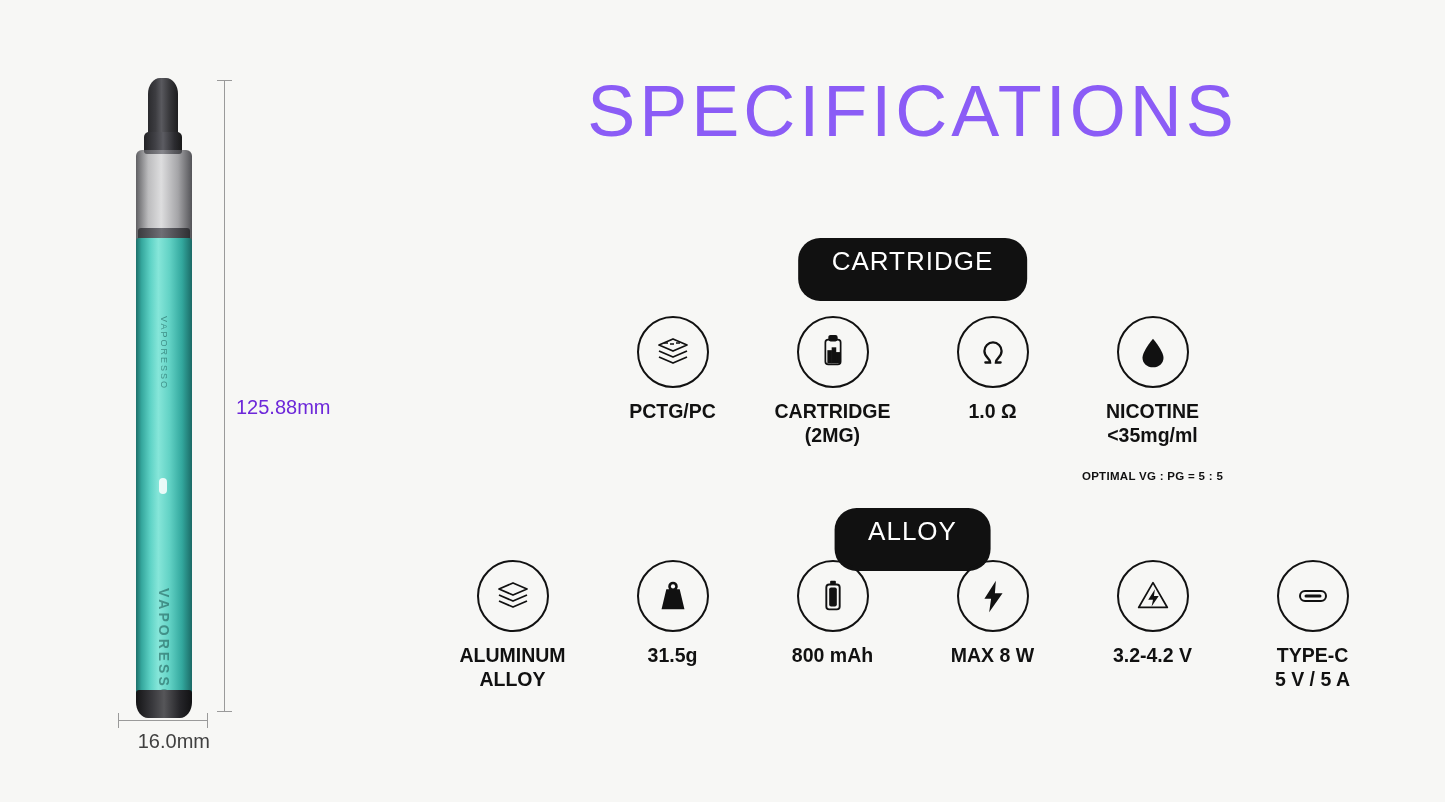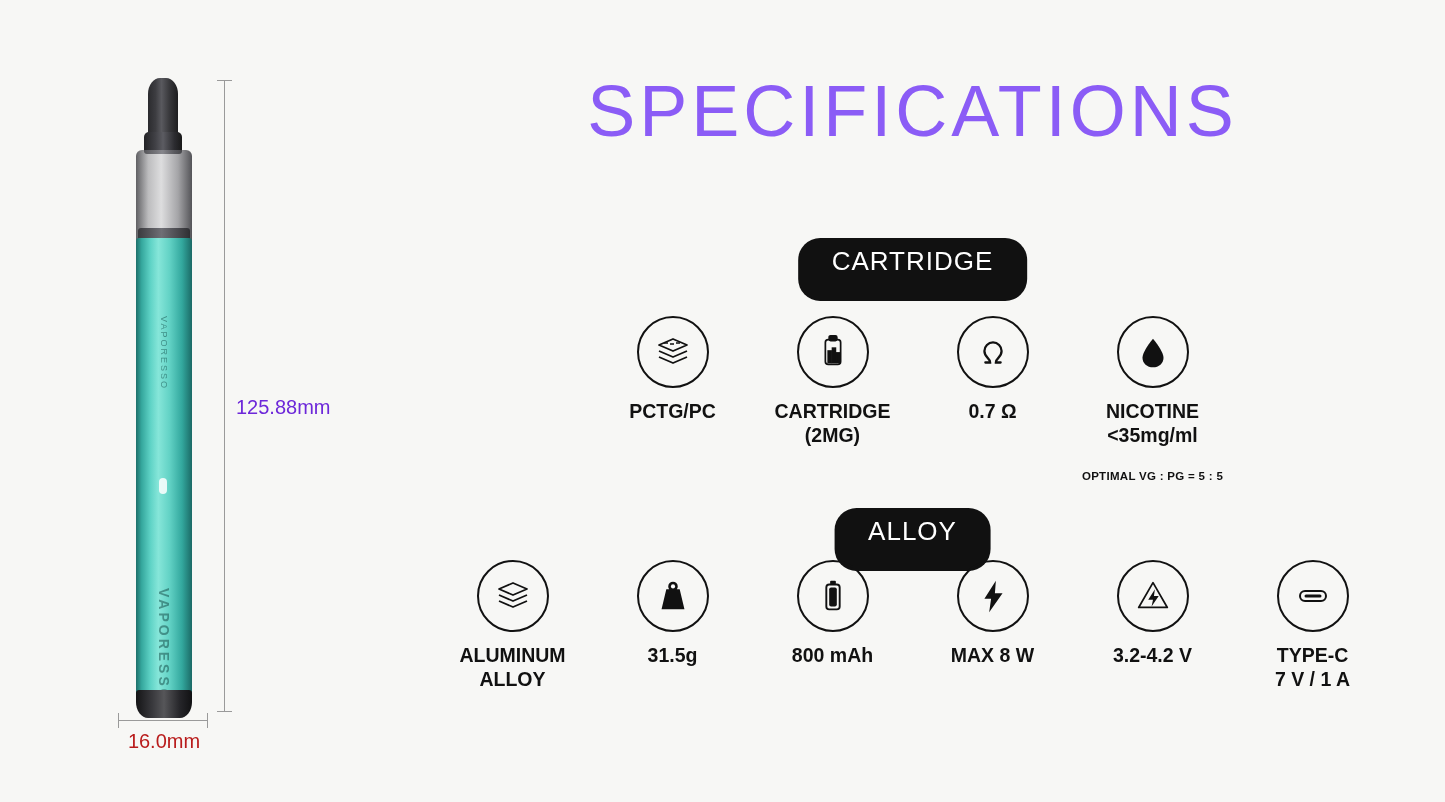--- a/index.html
+++ b/index.html
@@ -177,23 +177,23 @@
     height: 15px;
     background: #9a9a9a;
   }
   .dim-h::before { left: 0; }
   .dim-h::after { left: 89px; }
   .dim-h-label {
     position: absolute;
     left: 118px;
     top: 730px;
     width: 92px;
-    text-align: center;
+    text-align: right;
     font-size: 20px;
-    color: #b91c1c;
+    color: #404040;
   }
 
   
   .spec-area {
     position: absolute;
     left: 380px;
     top: 0;
     width: 1065px;
     height: 802px;
   }
@@ -323,21 +323,21 @@
 (2MG)</div>
     </div>
 
 
     <div class="spec-item">
       <div class="circle">
         <svg width="42" height="42" viewBox="0 0 44 44" fill="none" stroke="#111" stroke-width="2.4" stroke-linecap="round">
           <path d="M14 33 h5 c0-5-6-5-6-12 0-5 4-9 9-9s9 4 9 9c0 7-6 7-6 12h5"></path>
         </svg>
       </div>
-      <div class="spec-label">0.7 Ω</div>
+      <div class="spec-label">1.0 Ω</div>
     </div>
 
     <div class="spec-item">
       <div class="circle">
         <svg width="42" height="42" viewBox="0 0 44 44">
           <path d="M22 8 c0 0 11 13 11 20 c0 6.2-4.9 10-11 10 s-11-3.8-11-10 C11 21 22 8 22 8 z" fill="#111"></path>
         </svg>
       </div>
       <div class="spec-label">NICOTINE
 &lt;35mg/ml</div>
@@ -403,17 +403,17 @@
     </div>
 
     <div class="spec-item">
       <div class="circle">
         <svg width="44" height="44" viewBox="0 0 44 44" fill="none" stroke="#111" stroke-width="2">
           <rect x="9" y="17" width="26" height="10" rx="5"></rect>
           <rect x="13.5" y="20.5" width="17" height="3" rx="1.5" fill="#111" stroke="none"></rect>
         </svg>
       </div>
       <div class="spec-label">TYPE-C
-7 V / 1 A</div>
+5 V / 5 A</div>
     </div>
 
   </div>
 </div>
 
 </body></html>

